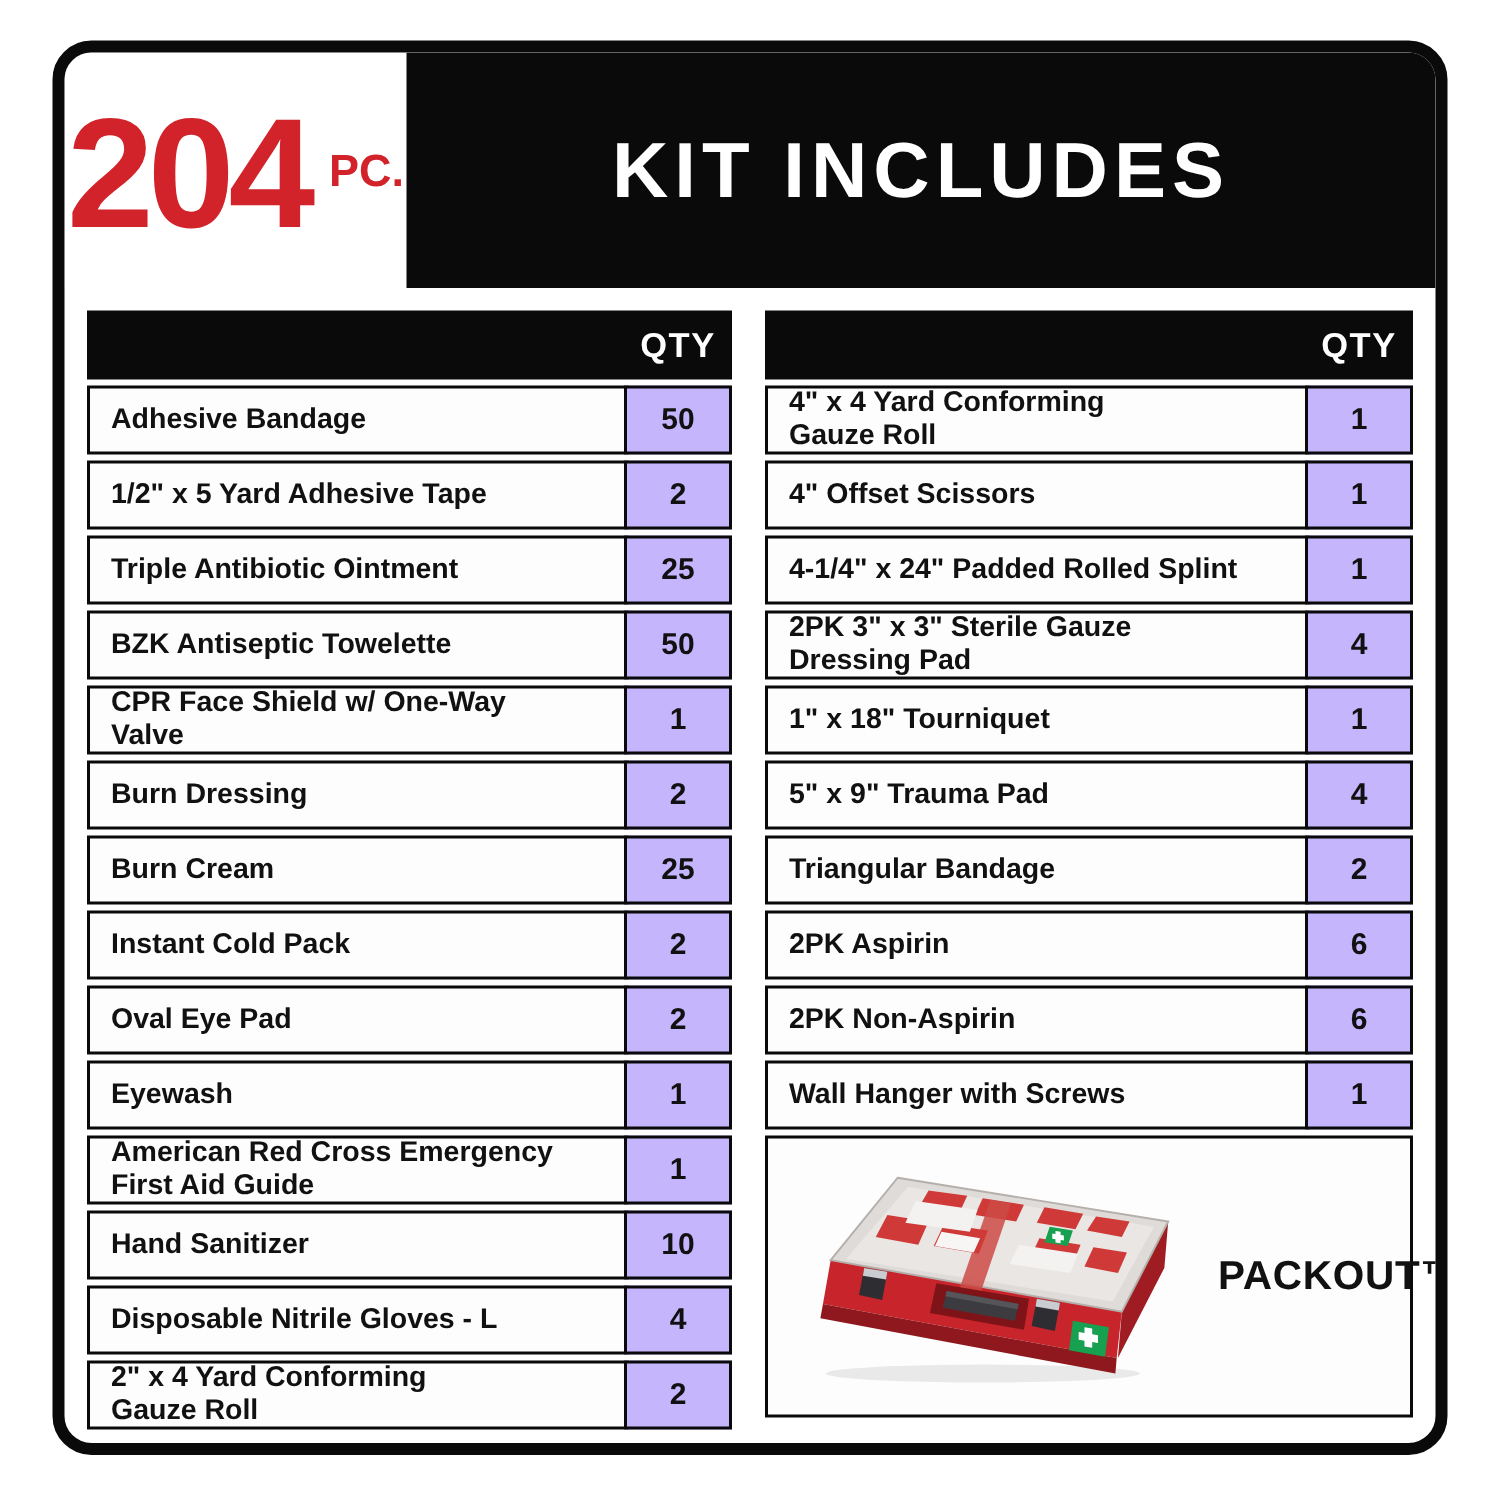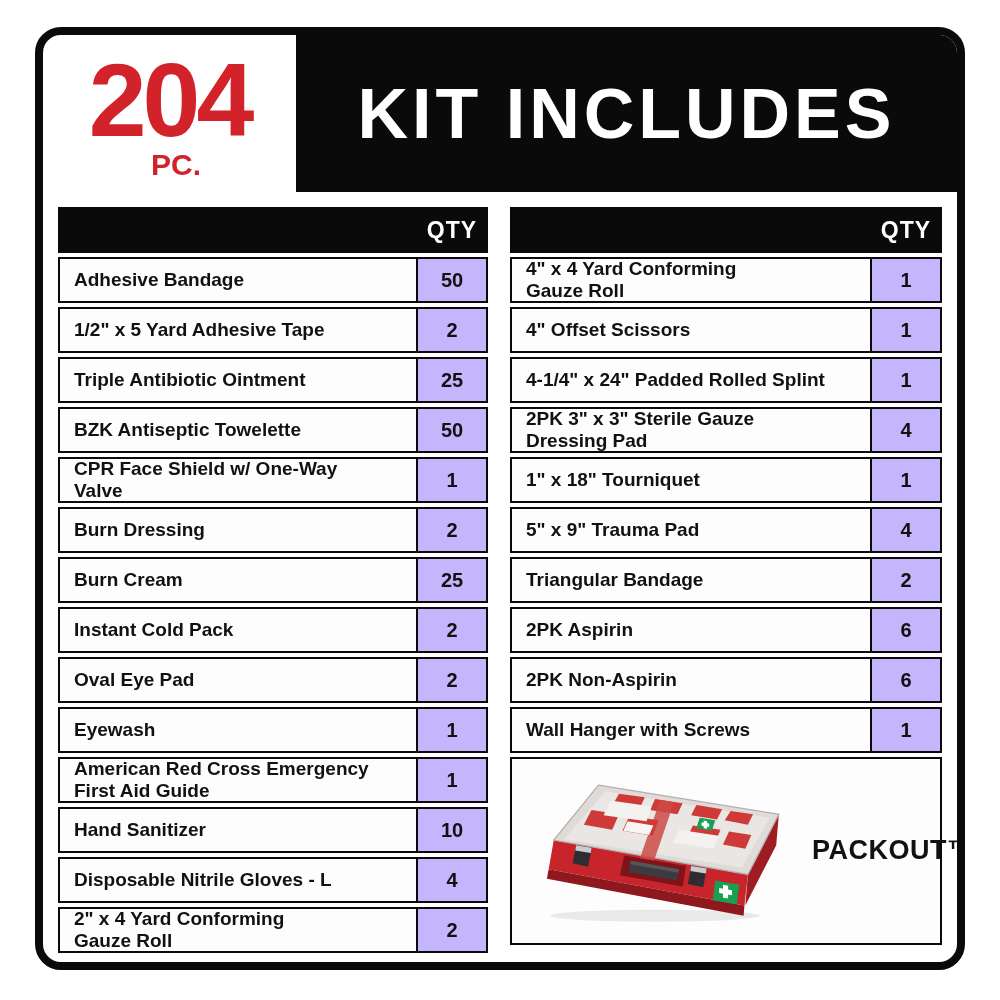--- a/index.html
+++ b/index.html
@@ -11,36 +11,36 @@
     position:absolute;left:35px;top:27px;width:930px;height:943px;
     box-sizing:border-box;border:8px solid #0a0a0a;border-radius:26px;
     background:#ffffff;overflow:hidden;
   }
   
   .header{
     position:absolute;left:0;top:0;right:0;height:157px;
     background:#0a0a0a;display:flex;align-items:stretch;
   }
   .count-box{
-    width:253px;background:#ffffff;border-top-left-radius:16px;
-    display:flex;flex-direction:column;align-items:center;justify-content:center;
+    width:228px;background:#ffffff;border-top-left-radius:16px;
+    display:flex;flex-direction:row;align-items:center;justify-content:center;
     flex:0 0 auto;
   }
   .count{
     color:#D2232A;font-weight:bold;font-size:104px;line-height:0.92;
     letter-spacing:-4px;margin-top:6px;
   }
   .count-unit{
     color:#D2232A;font-weight:bold;font-size:30px;line-height:1;margin-top:2px;
     letter-spacing:0px;
     margin-left:13px;
   }
   .kit-title{
     flex:1;display:flex;align-items:center;justify-content:center;
-    color:#ffffff;font-weight:bold;font-size:70px;letter-spacing:4px;
+    color:#ffffff;font-weight:bold;font-size:52px;letter-spacing:4px;
     white-space:nowrap;
   }
   
   .table{position:absolute;top:172px;}
   .table-left{left:15px;width:430px;}
   .table-right{left:467px;width:432px;}
   .thead{
     height:46px;background:#0a0a0a;color:#ffffff;margin-bottom:4px;
     display:flex;align-items:center;justify-content:flex-end;
     font-weight:bold;font-size:23px;letter-spacing:1px;

